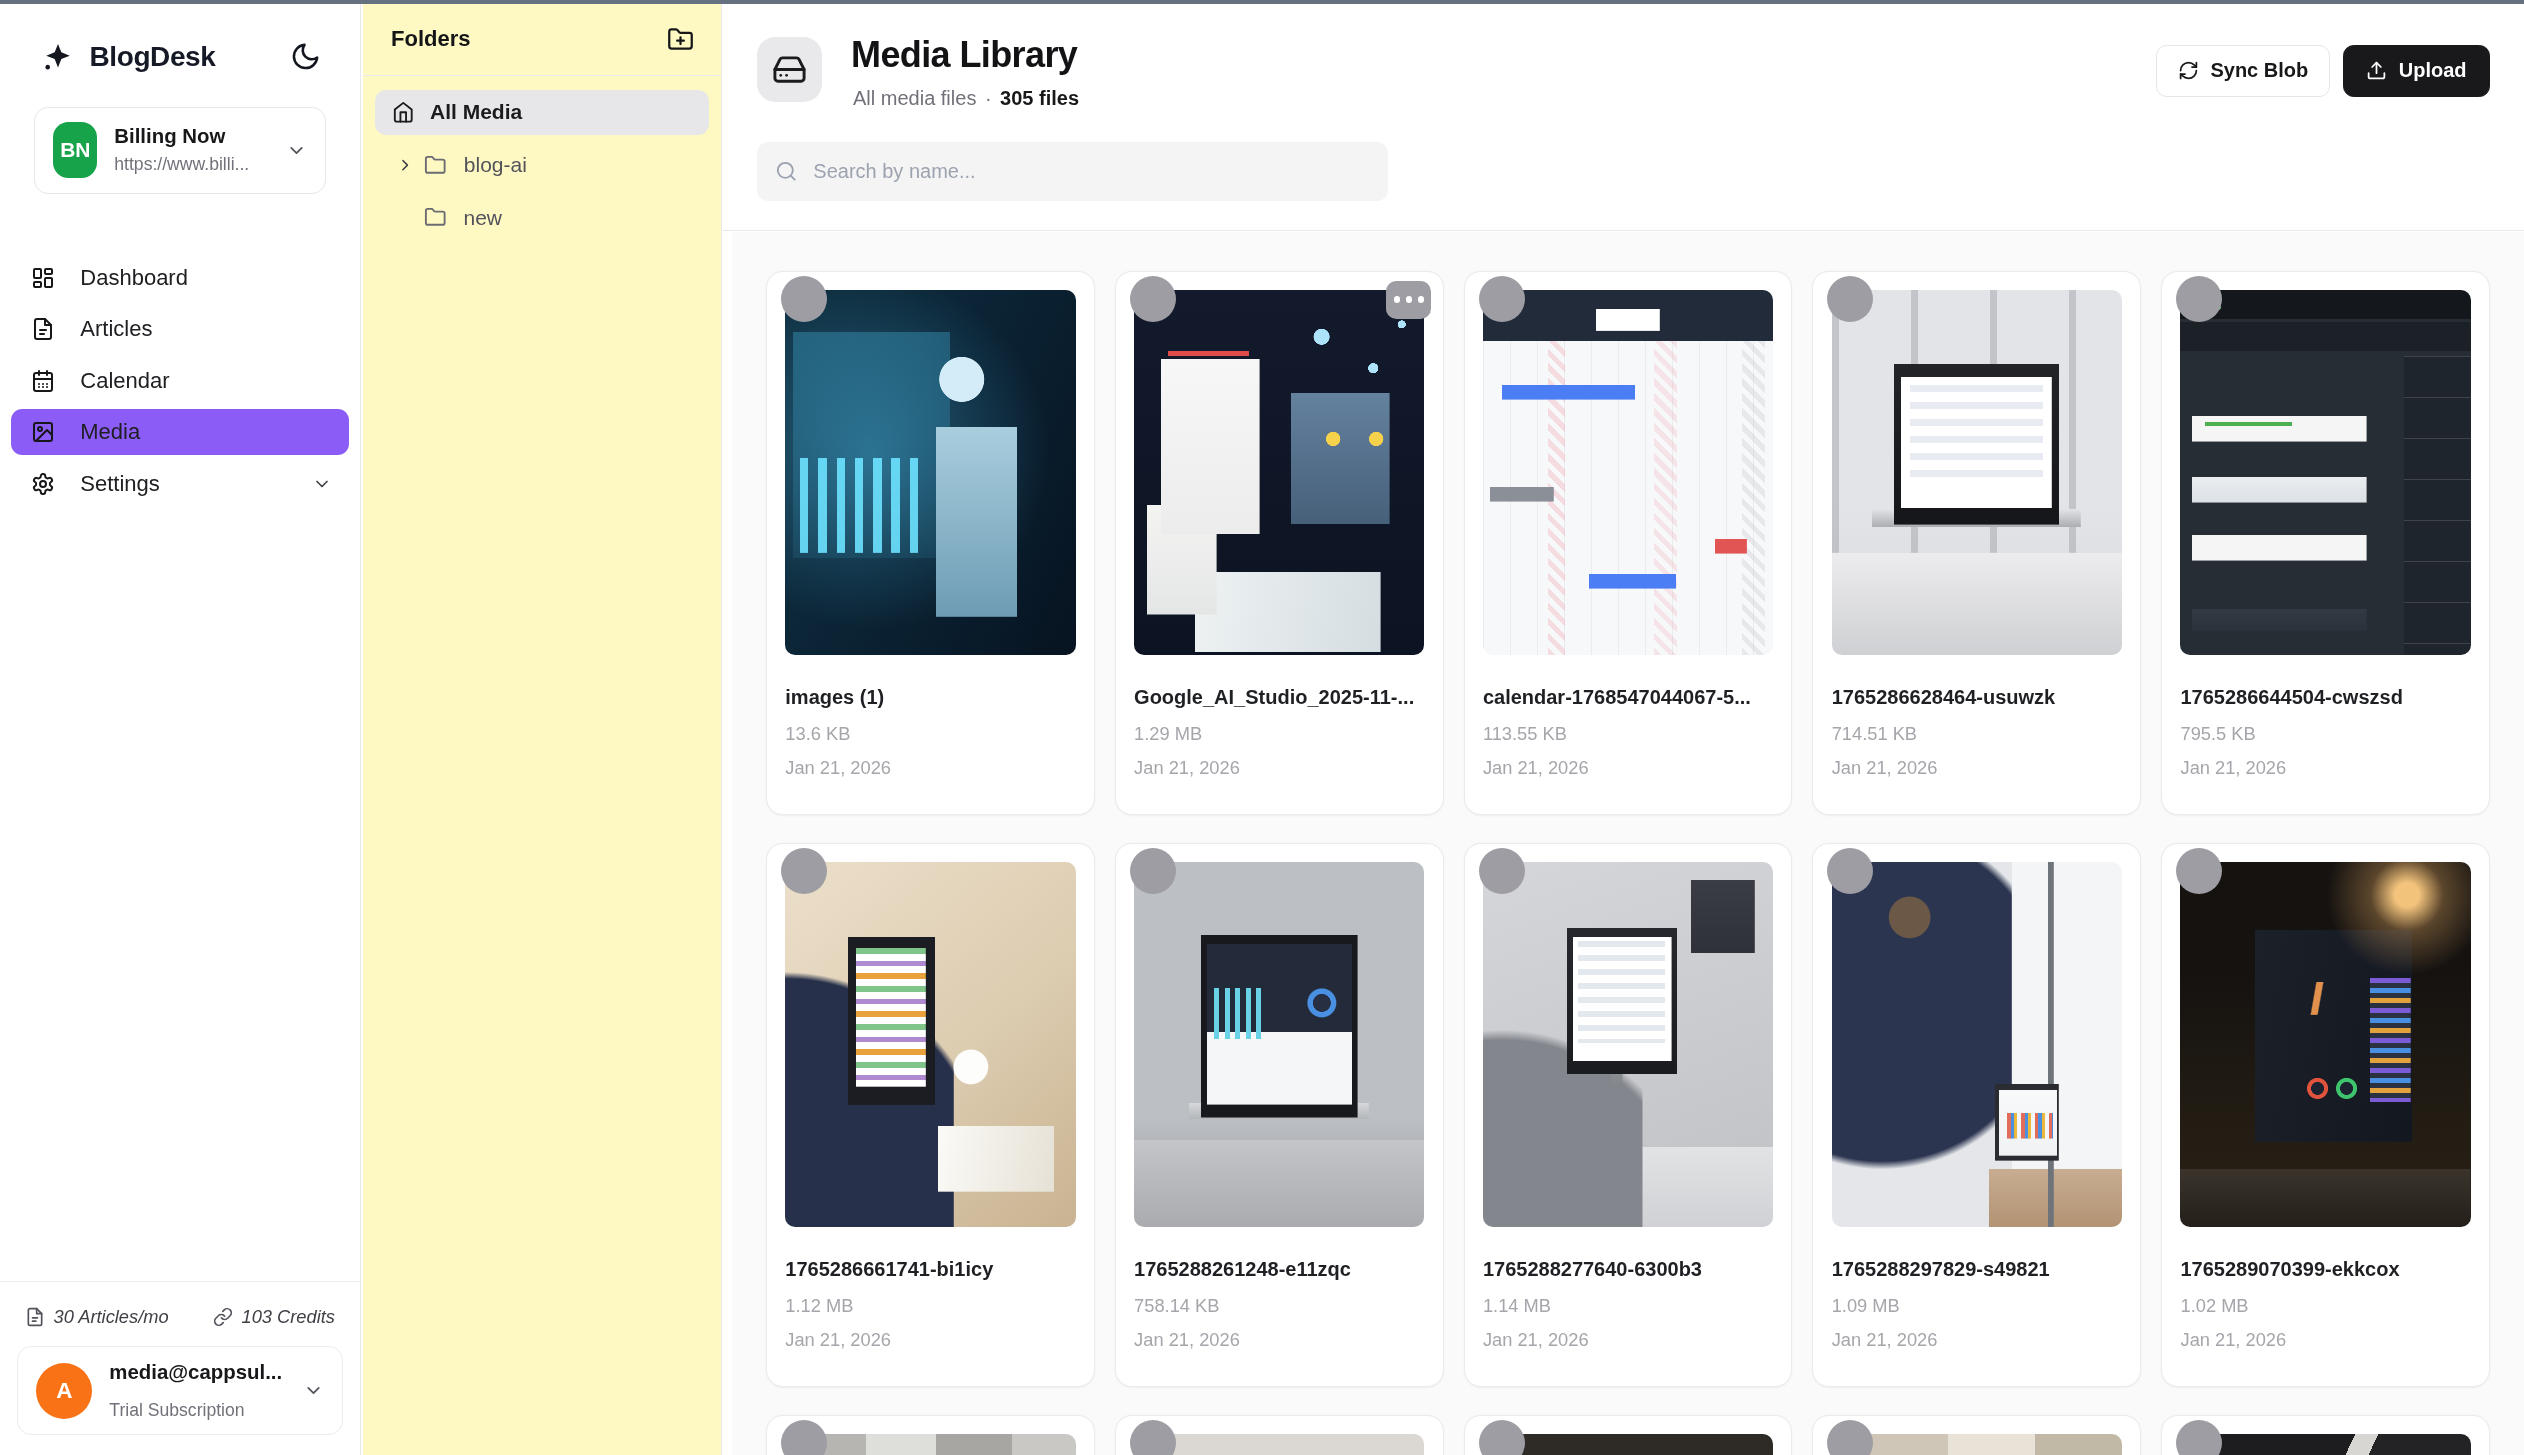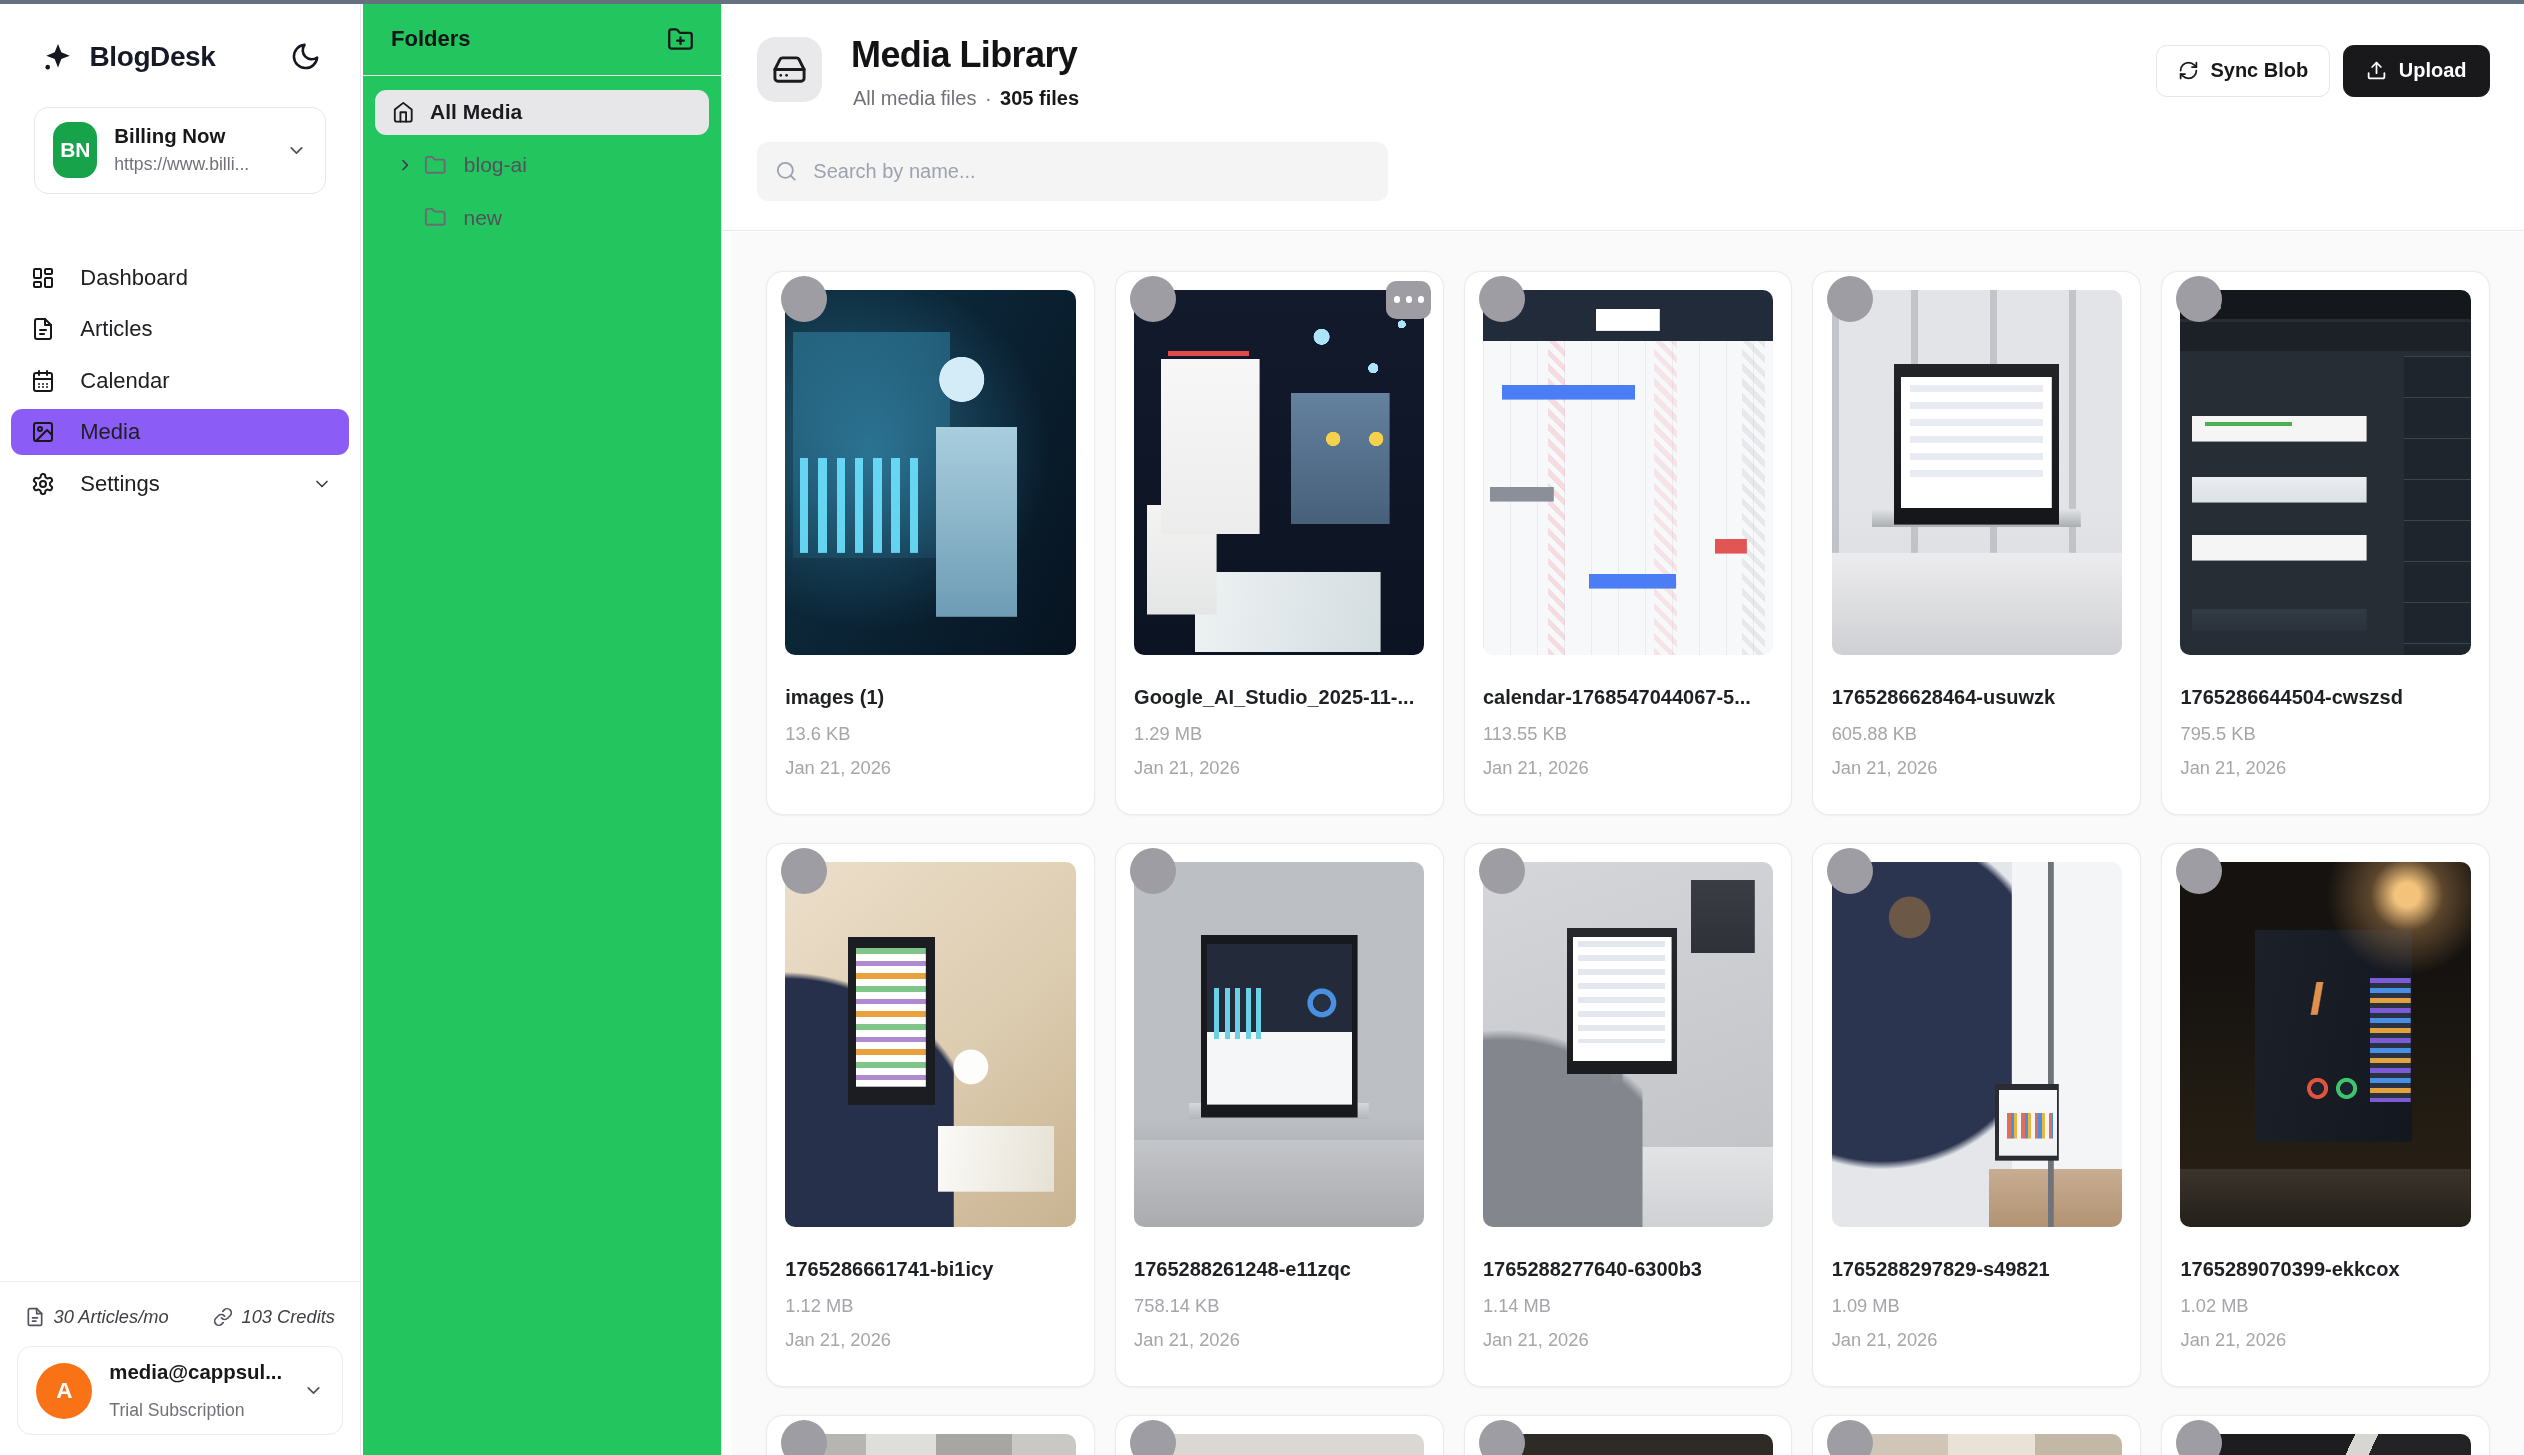--- a/index.html
+++ b/index.html
@@ -39,21 +39,21 @@
   .stat .sicon { width:20px; height:20px; color:#52525b; }
   .user-card { margin:18.3px 17px 20px 17px; border:1.4px solid #ececef; border-radius:14px; height:89px;
     display:flex; align-items:center; padding:0 18.3px; gap:17px; cursor:pointer; }
   .user-avatar { width:56px; height:56px; border-radius:50%; background:#f97316; color:#fff;
     display:flex; align-items:center; justify-content:center; font-size:22.5px; font-weight:600; flex:none; }
   .user-email { font-size:20.4px; font-weight:600; color:#18181b; max-width:183px; white-space:nowrap; overflow:hidden; }
   .user-plan { font-size:17.6px; color:#71717a; margin-top:16px; }
   .user-chev { margin-left:auto; width:21px; height:21px; color:#52525b; }
 
   
-  .folders { position:absolute; top:3.5px; left:363px; bottom:0; width:359px; background:#22c55e;
+  .folders { position:absolute; top:3.5px; left:363px; bottom:0; width:359px; background:#fef9c3;
     border-right:1.4px solid #e9e9ec; }
   .folders-head { height:72px; display:flex; align-items:center; justify-content:space-between;
     padding:0 27px 0 28px; border-bottom:1.4px solid #ececef; }
   .folders-title { font-size:22px; font-weight:700; color:#151518; }
   .folder-add { width:27px; height:27px; color:#17171a; cursor:pointer; }
   .fitem-all { margin:14px 12px 0 12px; height:45px; border-radius:11.3px; background:#e7e7ea;
     display:flex; align-items:center; gap:15.5px; padding:0 17px; font-size:21px; font-weight:600; color:#1b1b1f; cursor:pointer; }
   .fitem-all .ficon { width:22.5px; height:22.5px; }
   .frow { display:flex; align-items:center; height:44px; margin-top:8.5px; font-size:21px; color:#52525b; cursor:pointer; }
   .frow .fchev { width:18.3px; height:18.3px; color:#3f3f46; margin-left:33px; margin-right:10px; flex:none; }
@@ -469,21 +469,21 @@
         <div class="fname">calendar-1768547044067-5...</div>
         <div class="fsize">113.55 KB</div>
         <div class="fdate">Jan 21, 2026</div>
       </article>
 
       <article class="card">
         <div class="sel-circle"></div>
 
         <div class="thumb" data-thumb="laptop-office"></div>
         <div class="fname">1765286628464-usuwzk</div>
-        <div class="fsize">605.88 KB</div>
+        <div class="fsize">714.51 KB</div>
         <div class="fdate">Jan 21, 2026</div>
       </article>
 
       <article class="card">
         <div class="sel-circle"></div>
 
         <div class="thumb" data-thumb="jira-dark"></div>
         <div class="fname">1765286644504-cwszsd</div>
         <div class="fsize">795.5 KB</div>
         <div class="fdate">Jan 21, 2026</div>

